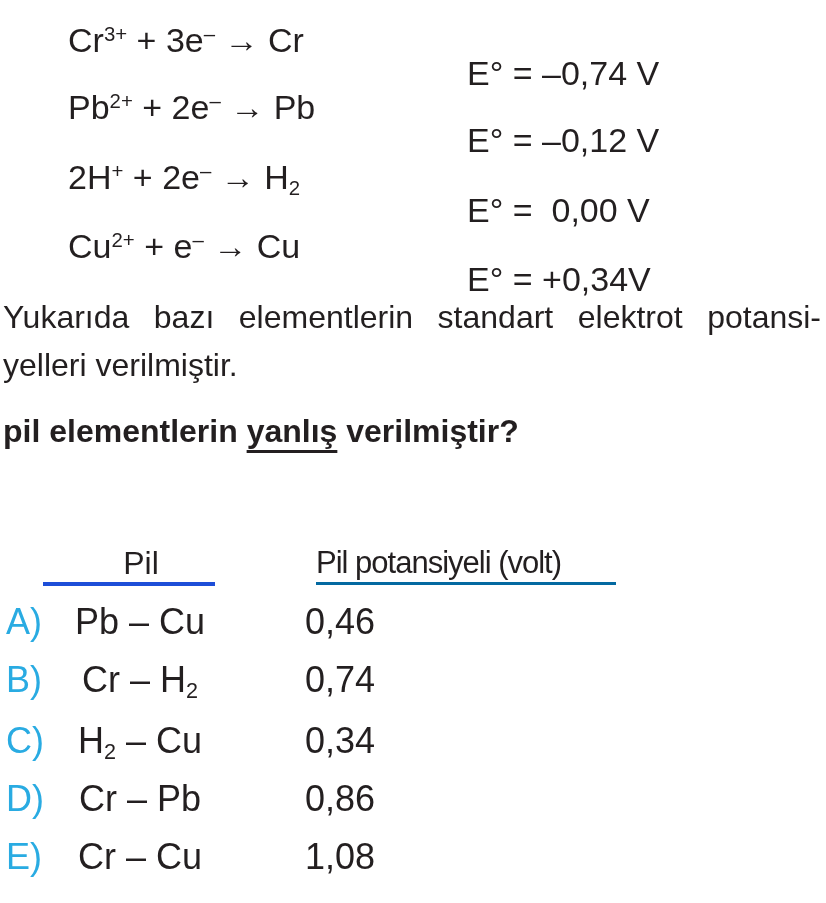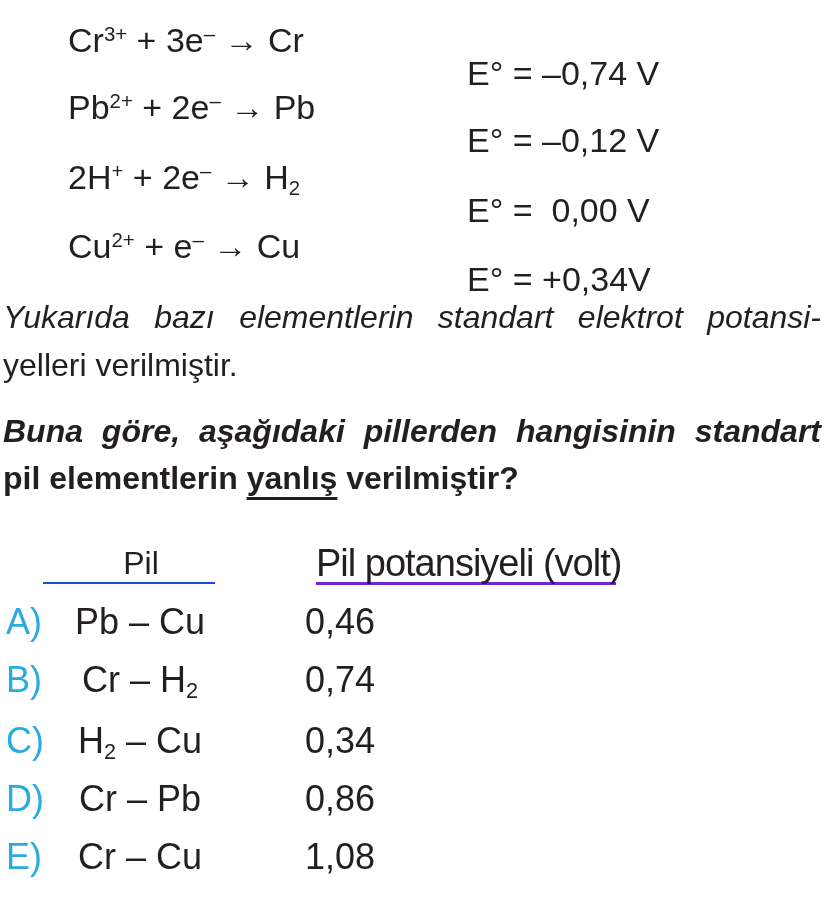--- a/index.html
+++ b/index.html
@@ -46,21 +46,20 @@
     position: absolute;
     left: 3px;
     top: 293px;
     width: 818px;
     font-size: 32px;
     line-height: 48px;
   }
   .jline {
     text-align: justify;
     text-align-last: justify;
-    font-style: italic;
   }
   
   .question {
     position: absolute;
     left: 3px;
     top: 408px;
     width: 818px;
     font-size: 32px;
     font-weight: bold;
     line-height: 47px;
@@ -73,32 +72,32 @@
   
   .th-pil {
     position: absolute;
     left: 43px;
     top: 544px;
     width: 172px;
     font-size: 32px;
     line-height: 38px;
     text-align: center;
     text-indent: 24px;
-    border-bottom: 2px solid #1d4ed8;
+    border-bottom: 4px solid #1d4ed8;
   }
   .th-pot {
     position: absolute;
     left: 316px;
     top: 544px;
     width: 300px;
-    font-size: 38px;
+    font-size: 31px;
     letter-spacing: -1px;
     line-height: 38px;
     white-space: nowrap;
-    border-bottom: 3px solid #6d28d9;
+    border-bottom: 3px solid #0369a1;
   }
   
   .opt-row {
     position: absolute;
     left: 0;
     width: 100%;
     height: 48px;
     font-size: 36px;
     line-height: 42px;
   }
@@ -142,21 +141,20 @@
     <span class="rx-eq"><span>Cu</span><sup>2+</sup><span> + e</span><sup>–</sup><span> → Cu</span></span>
     <span class="rx-pot">E° = +0,34V</span>
   </div>
 
   <div class="para">
     <div class="jline">Yukarıda bazı elementlerin standart elektrot potansi-</div>
     <div>yelleri verilmiştir.</div>
   </div>
 
   <div class="question">
-    <div class="jline">Buna göre, aşağıdaki pillerden hangisinin standart</div>
     <div><span>pil elementlerin </span><span class="uword">yanlış</span><span> verilmiştir?</span></div>
   </div>
 
   <div class="th-pil">Pil</div>
   <div class="th-pot">Pil potansiyeli (volt)</div>
 
   <div class="opt-row" style="top:601px">
     <span class="opt-letter">A)</span>
     <span class="opt-cell"><span>Pb – Cu</span></span>
     <span class="opt-value">0,46</span>

